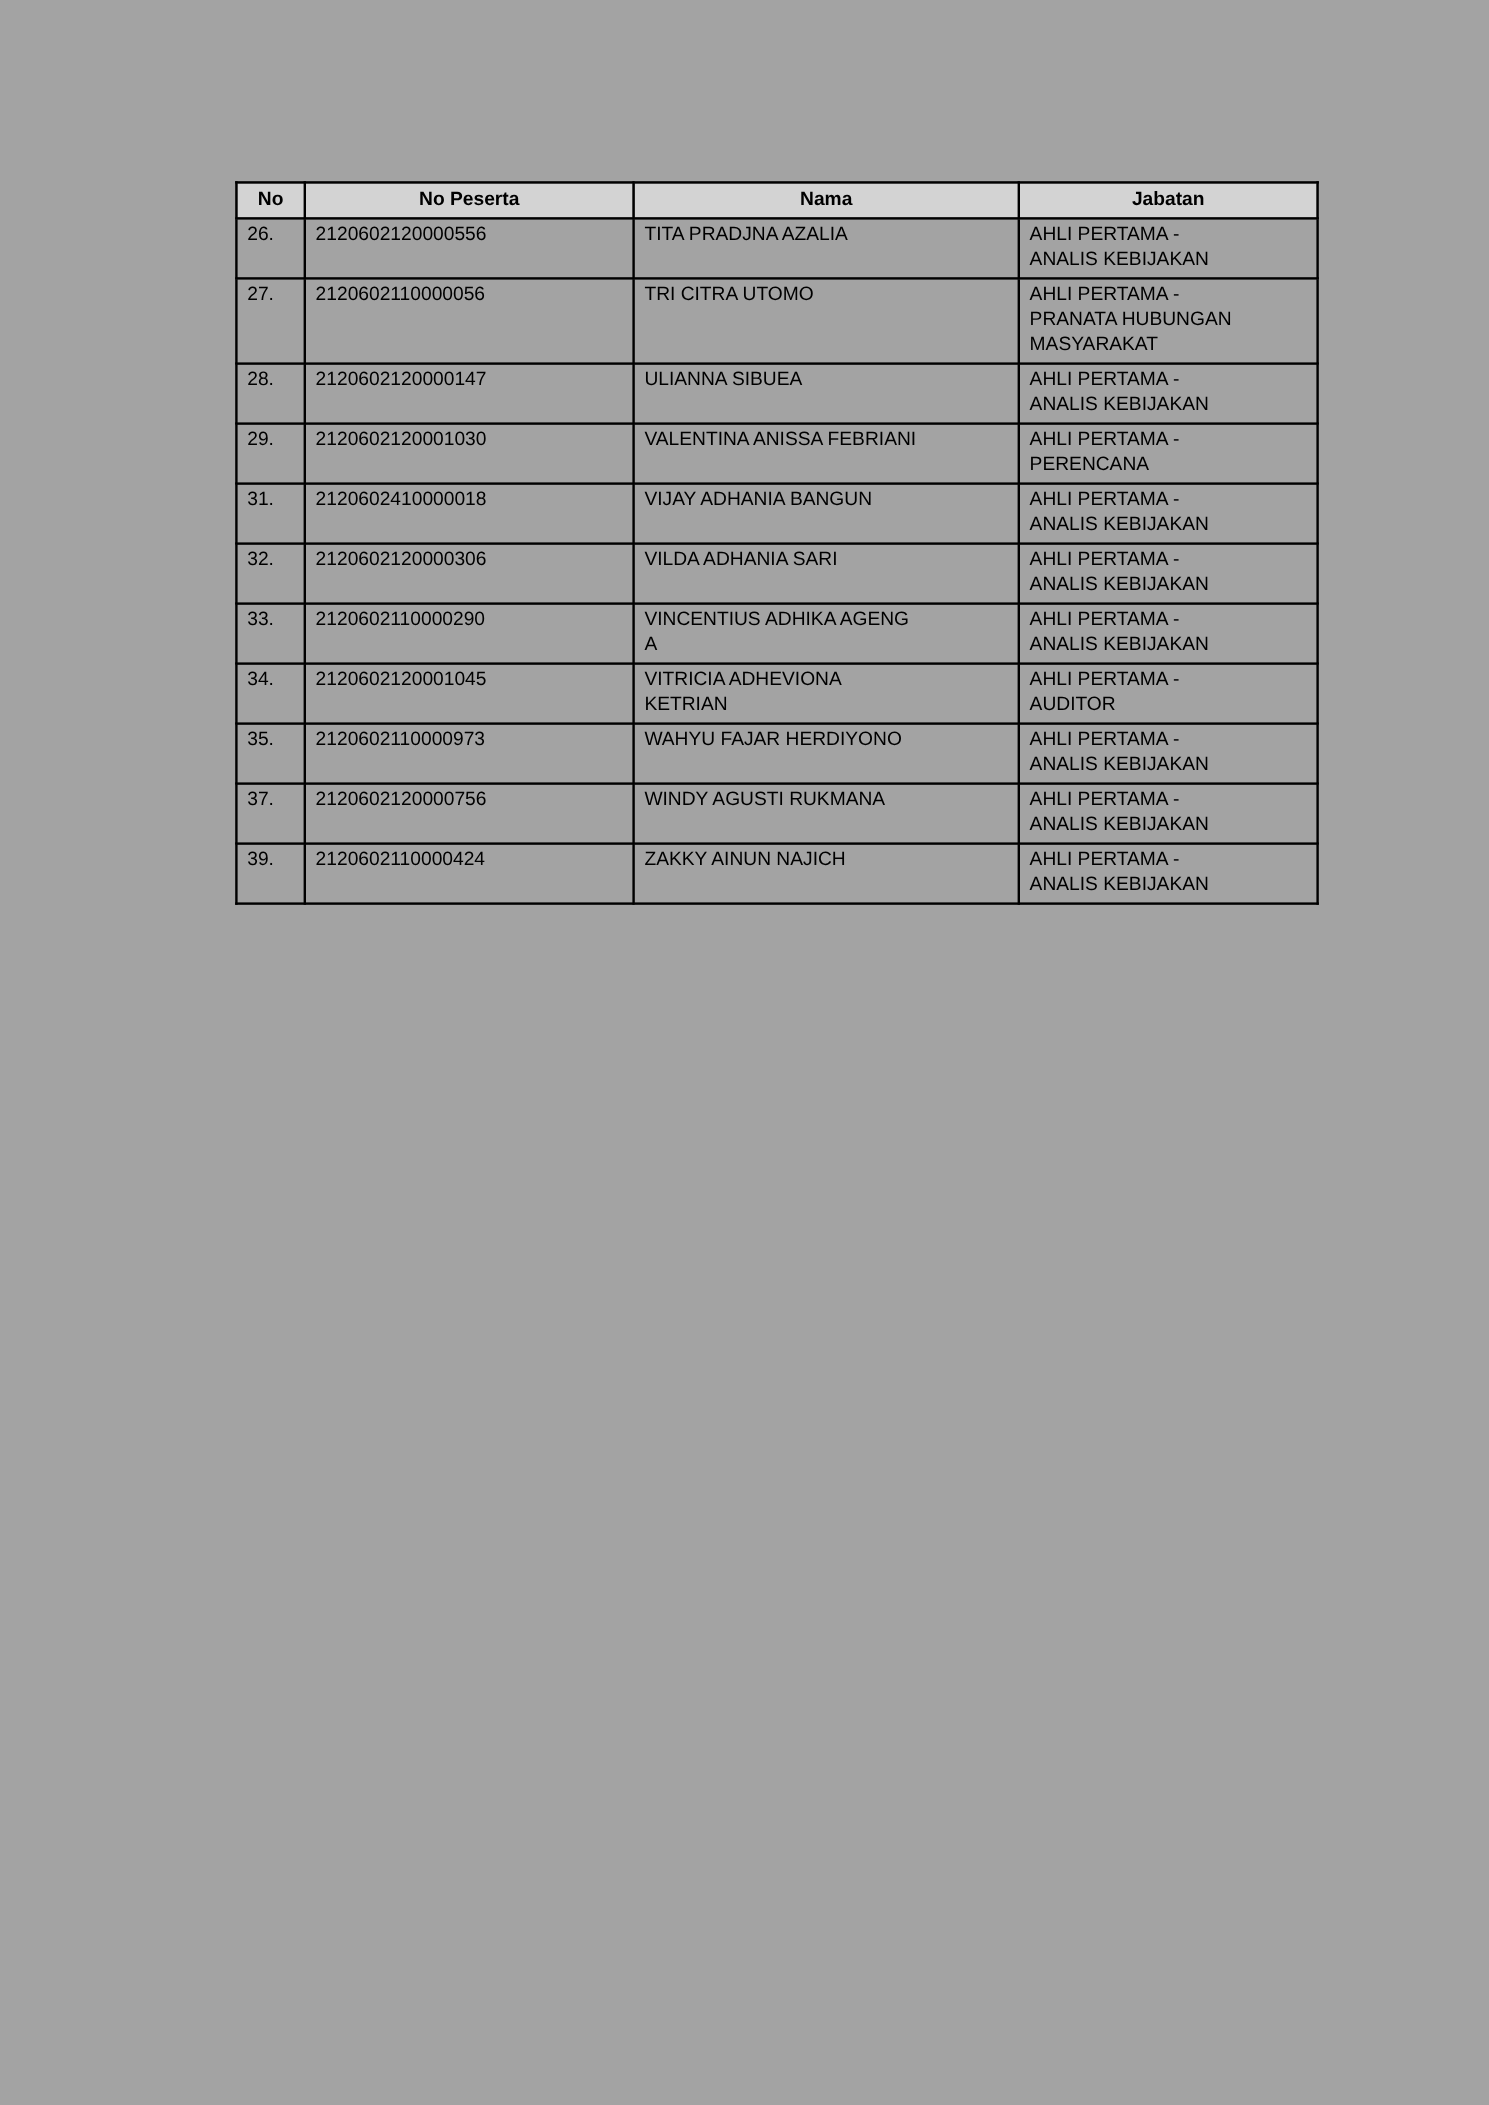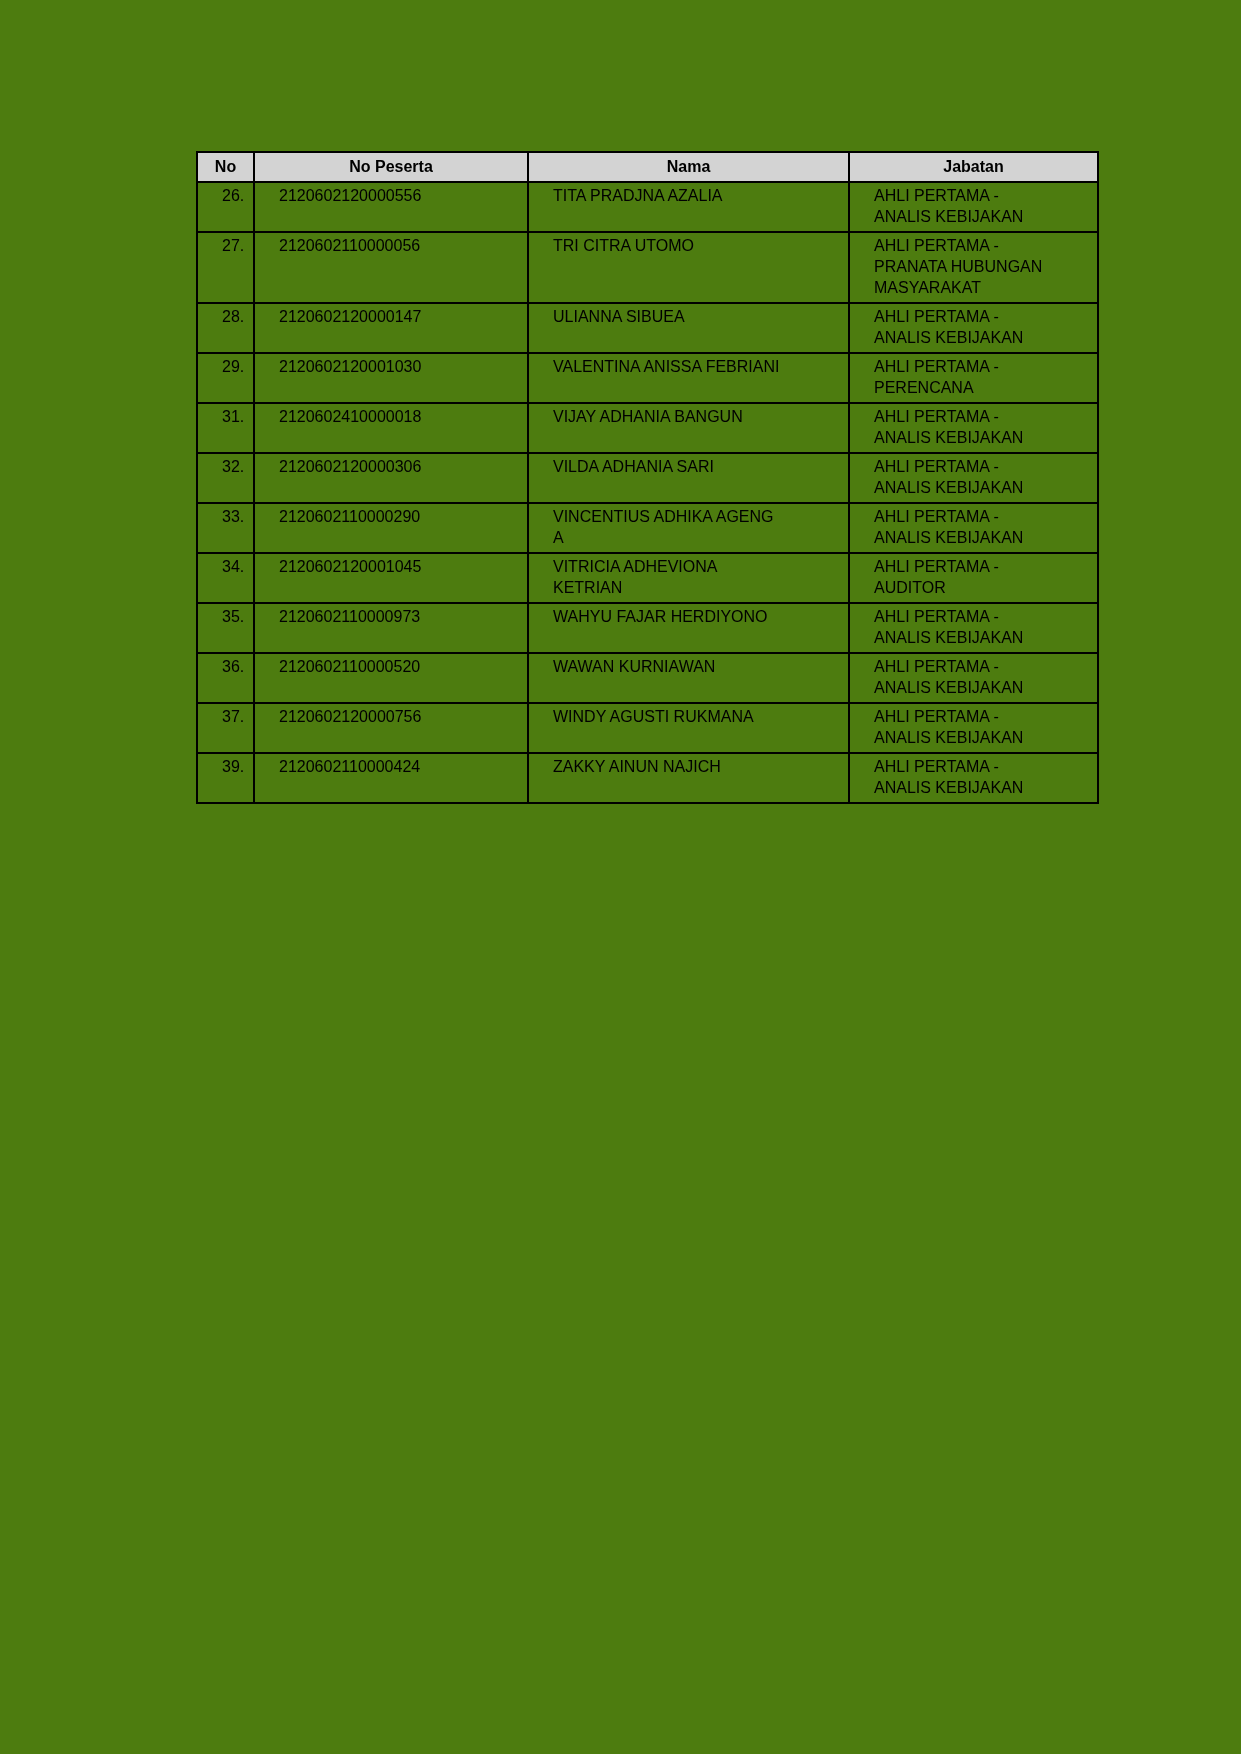--- a/index.html
+++ b/index.html
@@ -10,21 +10,21 @@
   body {
     width: 1241px;
     height: 1754px;
     position: relative;
     font-family: "Liberation Sans", "DejaVu Sans", sans-serif;
     color: #000000;
   }
   .doc-page {
     position: absolute;
     inset: 0;
-    background: #4d7c0f;
+    background: #a3a3a3;
   }
   table.roster {
     position: absolute;
     left: 196px;
     top: 151px;
     width: 901px;
     border-collapse: collapse;
     table-layout: fixed;
     font-size: 16px;
   }
@@ -36,21 +36,21 @@
     overflow: hidden;
   }
   table.roster th {
     background: #d3d3d3;
     font-weight: bold;
     text-align: center;
     padding: 3px 4px;
     height: 22px;
   }
   table.roster td {
-    padding: 2px 8px 4px 24px;
+    padding: 2px 8px 4px 8px;
     white-space: pre-line;
     text-align: left;
   }
   table.roster tbody tr {
     height: 48px;
   }
   col.c-no       { width: 57px; }
   col.c-peserta  { width: 274px; }
   col.c-nama     { width: 321px; }
   col.c-jabatan  { width: 249px; }
@@ -135,27 +135,20 @@
 AUDITOR</td>
         </tr>
         <tr>
           <td>35.</td>
           <td>2120602110000973</td>
           <td>WAHYU FAJAR HERDIYONO</td>
           <td>AHLI PERTAMA -
 ANALIS KEBIJAKAN</td>
         </tr>
         <tr>
-          <td>36.</td>
-          <td>2120602110000520</td>
-          <td>WAWAN KURNIAWAN</td>
-          <td>AHLI PERTAMA -
-ANALIS KEBIJAKAN</td>
-        </tr>
-        <tr>
           <td>37.</td>
           <td>2120602120000756</td>
           <td>WINDY AGUSTI RUKMANA</td>
           <td>AHLI PERTAMA -
 ANALIS KEBIJAKAN</td>
         </tr>
         <tr>
           <td>39.</td>
           <td>2120602110000424</td>
           <td>ZAKKY AINUN NAJICH</td>

